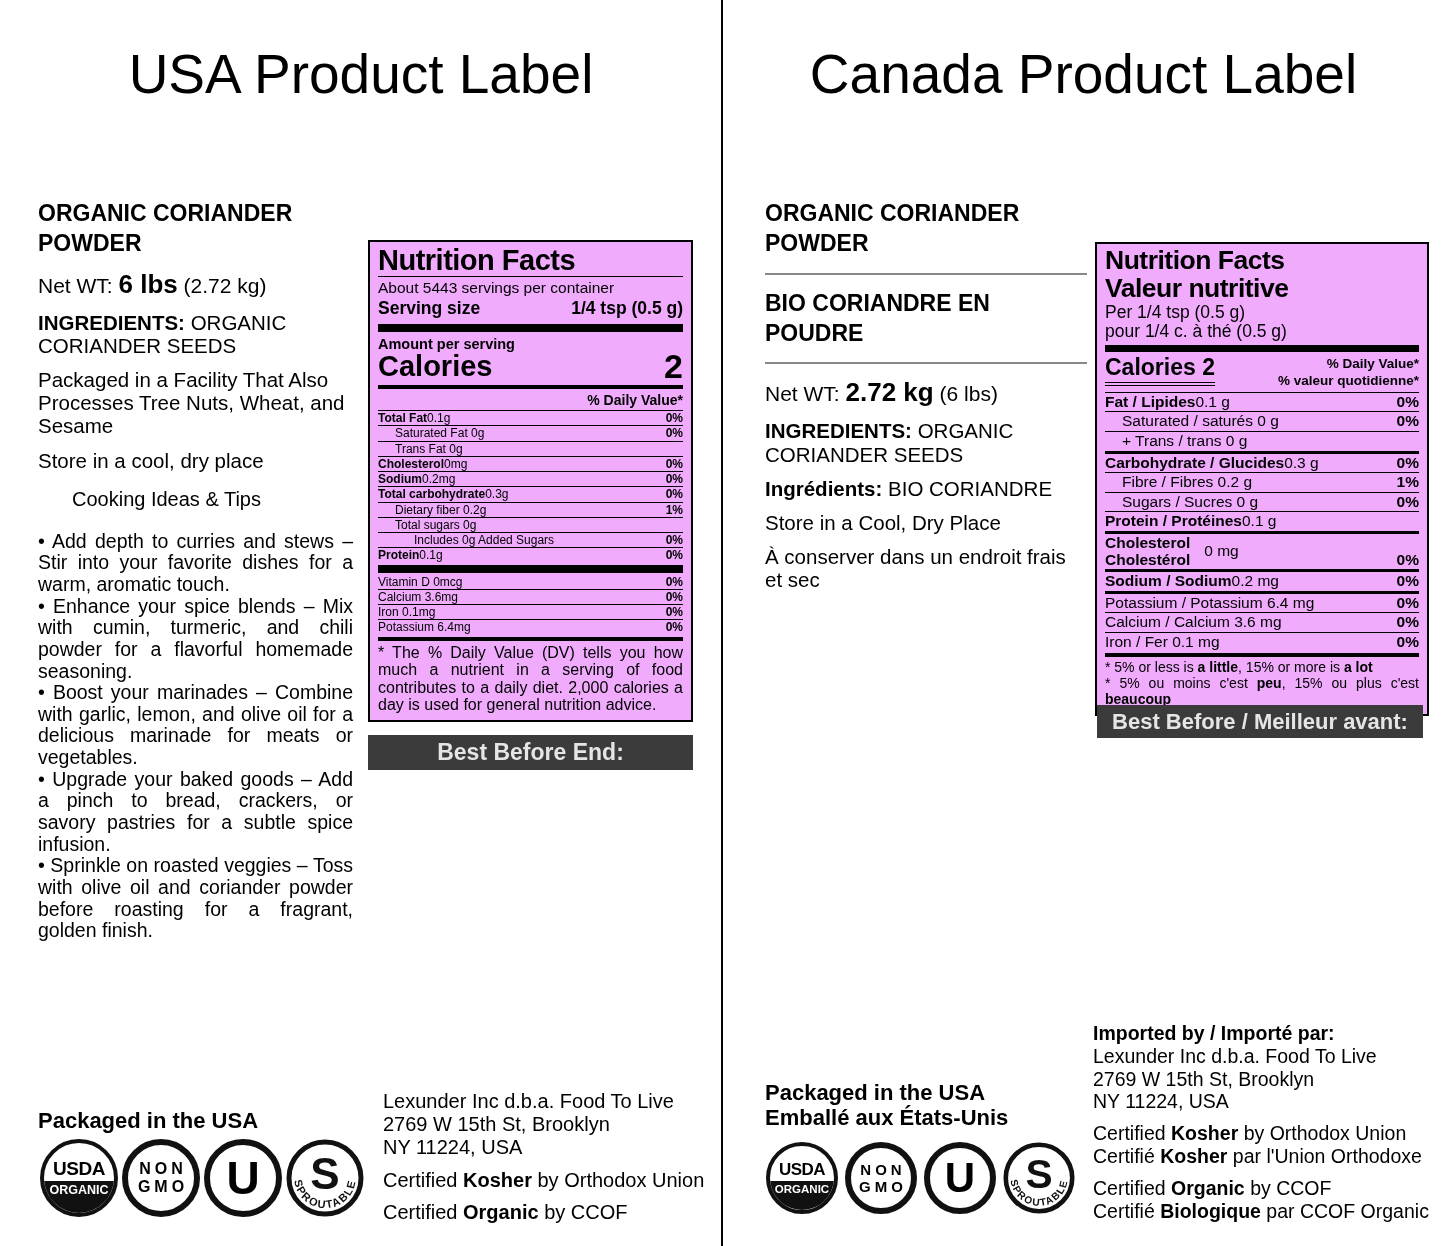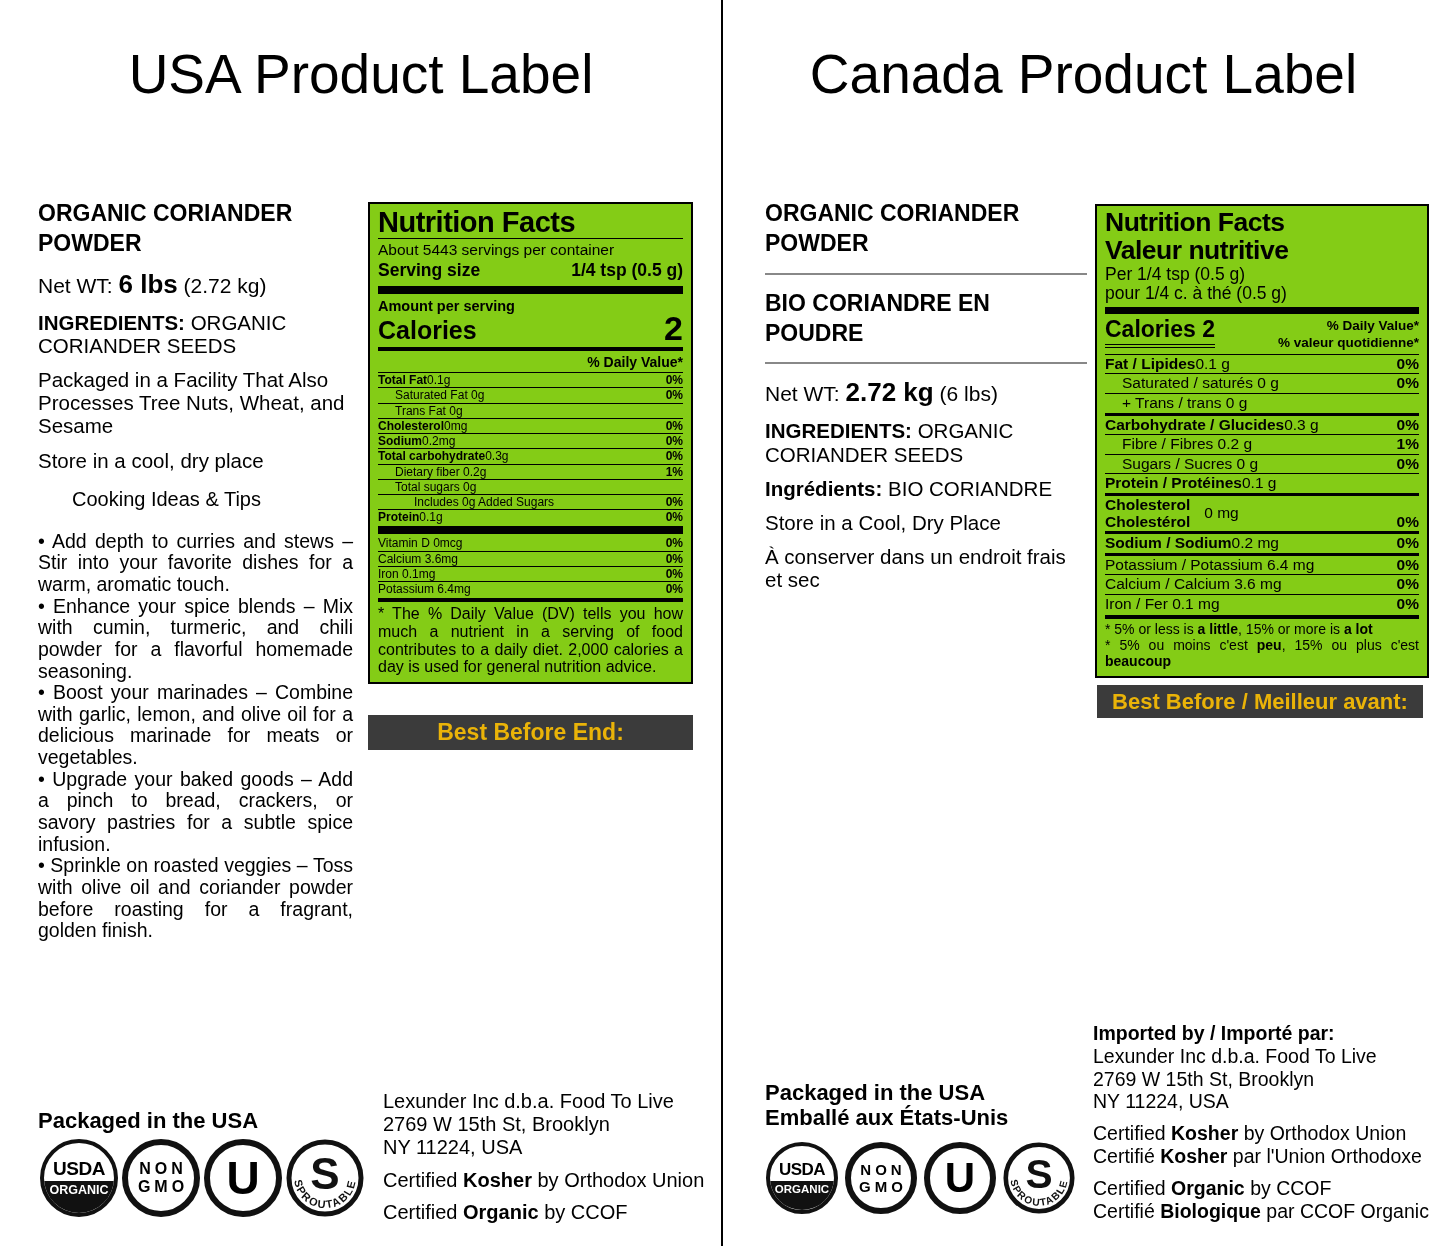--- a/index.html
+++ b/index.html
@@ -18,58 +18,58 @@
   #usa-info { position:absolute; left:38px; top:198px; width:315px; }
   .pname { font-size:23px; font-weight:bold; line-height:1.32; }
   .netwt { margin-top:10px; font-size:21px; }
   .netwt .big { font-size:26px; font-weight:bold; }
   .para { margin-top:11px; font-size:20.5px; line-height:1.13; }
   .tips-title { margin-top:16px; padding-left:34px; font-size:20px; }
   .tips { margin-top:20px; }
   .tips p { margin:0; font-size:19.5px; line-height:1.11; text-align:justify; }
 
   
-  .nf { position:absolute; border:2px solid #000; background:#84cc16; }
+  .nf { position:absolute; border:2px solid #000; background:#f0abfc;margin-top:38px; }
   .barA { height:8px; background:#000; margin:2px 0; }
   .barB { height:4px; background:#000; margin:2px 0 0; }
   .nrow { display:flex; align-items:flex-end; border-bottom:1px solid #000; }
   .nrow .pct { margin-left:auto; font-weight:bold; padding-left:6px; }
   .ind1 { padding-left:17px; }
   .ind2 { padding-left:36px; }
   .nb { border-bottom:none; }
   .bbthick { border-bottom-width:3px; }
 
   
   .nf-us { left:368px; top:202px; width:325px; padding:3px 8px 6px; }
   .nf-us .nf-title { font-size:29px; font-weight:bold; letter-spacing:-0.5px; line-height:1.05; border-bottom:1px solid #000; padding-bottom:1px; }
   .nf-us .nf-serv { font-size:15.5px; line-height:1.15; padding-top:2px; }
   .nf-us .nf-ss { display:flex; justify-content:space-between; font-weight:bold; font-size:17.5px; padding:1px 0 3px; }
   .nf-us .nf-amount { font-weight:bold; font-size:14.5px; padding-top:2px; }
   .nf-us .nf-cal { display:flex; justify-content:space-between; align-items:flex-end; padding:0 0 2px; }
-  .nf-us .nf-cal .cl { font-size:25px; font-weight:bold; line-height:1; }
+  .nf-us .nf-cal .cl { font-size:29px; font-weight:bold; line-height:1; }
   .nf-us .nf-cal .cv { font-size:34px; font-weight:bold; line-height:0.85; }
   .nf-us .nf-dv { text-align:right; font-weight:bold; font-size:14px; padding:3px 0 2px; border-bottom:1px solid #000; }
   .nf-us .nrow { font-size:12px; line-height:1.02; padding:1px 0; }
   .nf-us .nf-foot { font-size:16px; line-height:1.1; text-align:justify; padding-top:3px; }
 
   
   .nf-ca { left:1095px; top:204px; width:334px; padding:3px 8px 7px; }
   .nf-ca .nf2-title { font-size:26.5px; font-weight:bold; letter-spacing:-0.5px; line-height:1.05; }
   .nf-ca .nf2-per { font-size:17.5px; line-height:1.1; }
   .nf-ca .barA { height:7px; margin:4px 0 0; }
   .nf2-calrow { display:flex; align-items:flex-start; padding:4px 0 2px; border-bottom:1px solid #000;justify-content:center; }
   .nf2-cal { font-size:23px; font-weight:bold; line-height:1; border-bottom:4px double #000; padding-bottom:3px; }
   .nf2-dv { margin-left:auto; text-align:right; font-weight:bold; font-size:13.5px; line-height:1.25; display:flex; flex-direction:column; }
   .nf-ca .nrow { font-size:15.5px; line-height:1.07; padding:1px 0; }
   .cholnames { display:flex; flex-direction:column; font-weight:bold; }
   .cholamt { padding-left:14px; align-self:center; }
   .nf2-foot { font-size:14px; line-height:1.12; text-align:justify; padding-top:3px; }
 
   
-  .bb-bar { position:absolute; background:#3b3b3b; color:#eab308; font-weight:bold; display:flex; align-items:center; justify-content:center; }
+  .bb-bar { position:absolute; background:#3b3b3b; color:#e5e5e5; font-weight:bold; display:flex; align-items:center; justify-content:center;margin-top:20px; }
   #us-bb { left:368px; top:715px; width:325px; height:35px; font-size:23px; }
   #ca-bb { left:1097px; top:685px; width:326px; height:33px; font-size:22px; }
 
   
   .packaged { position:absolute; font-size:22px; font-weight:bold; line-height:1.15; }
   #us-packaged { left:38px; top:1108px; }
   #ca-packaged { left:765px; top:1080px; }
 
   .logos { position:absolute; display:flex; }
   #us-logos { left:40px; top:1139px; gap:4px; }

